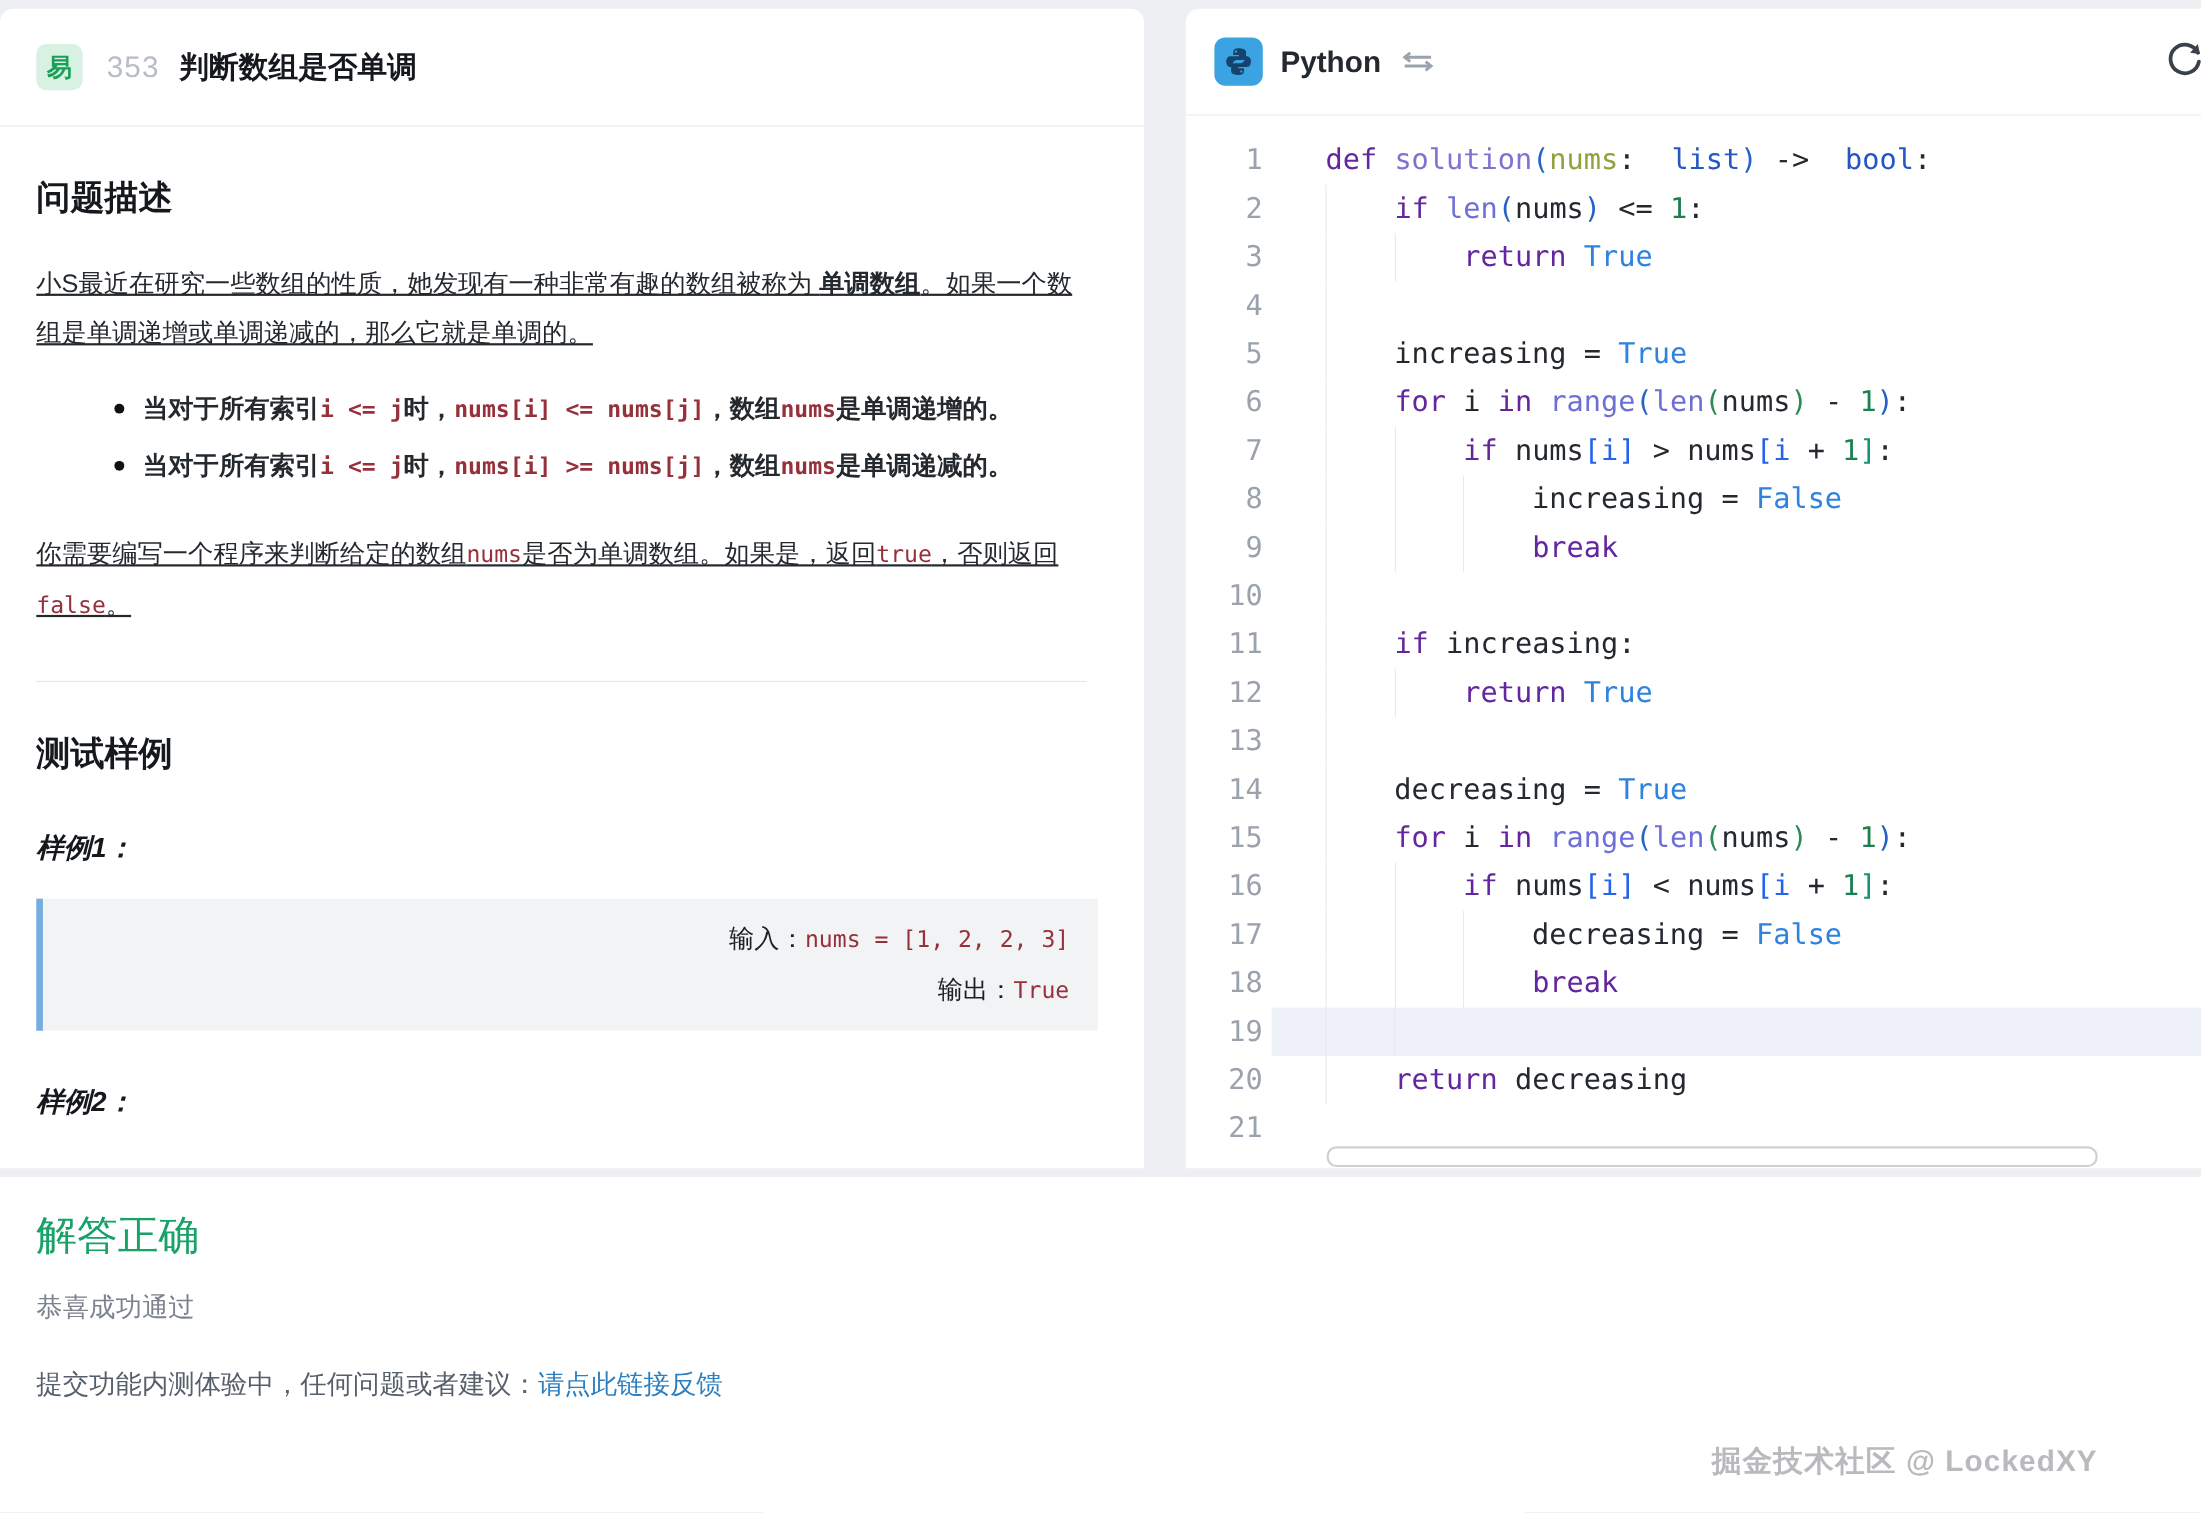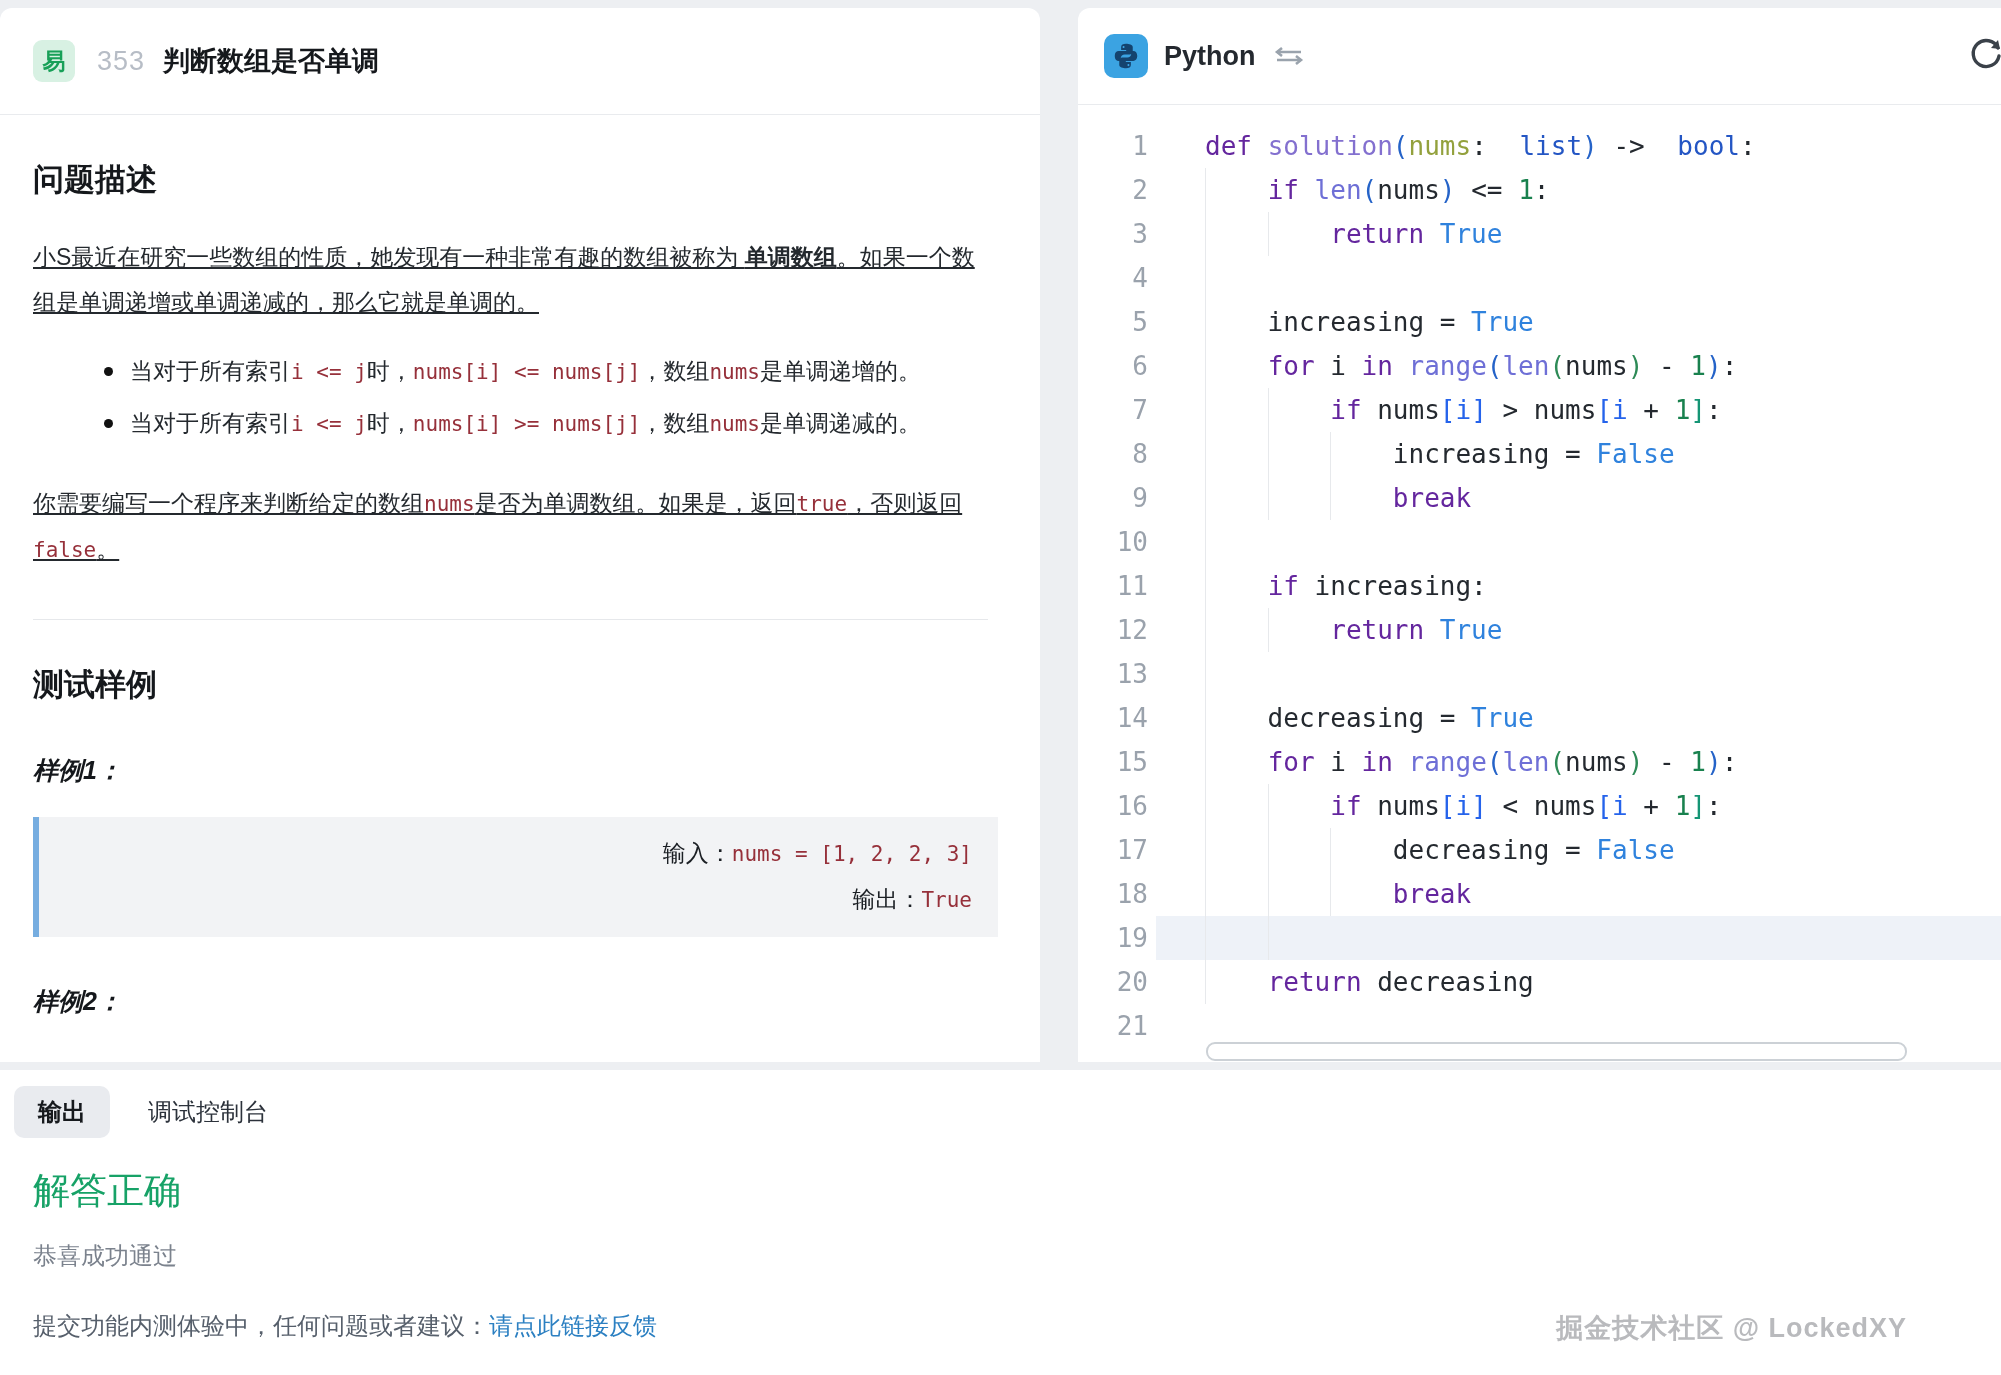--- a/index.html
+++ b/index.html
@@ -16,21 +16,21 @@
   .diff-badge{width:42px;height:42px;border-radius:9px;background:#d8f1e3;color:#18a058;
               font-size:23px;font-weight:bold;display:flex;align-items:center;justify-content:center;}
   .q-number{color:#b7bdc6;font-size:27px;margin-left:22px;letter-spacing:1px;}
   .q-title{color:#15181c;font-size:27px;font-weight:bold;margin-left:18px;}
   
   .lp-body{padding:0 42px 0 33px;}
   .section-h{font-size:31px;font-weight:bold;color:#15181c;margin:44px 0 0 0;}
   .para{font-size:23px;line-height:45px;margin:34px 0 0 0;max-width:960px;text-decoration:underline;}
   .para b{font-weight:bold;}
   .icode{font-family:"DejaVu Sans Mono",monospace;font-size:21px;color:#96303a;}
-  ul.blist{margin:24px 0 0 0;padding:0 0 0 97px;max-width:960px;}
+  ul.blist{margin:24px 0 0 0;padding:0 0 0 97px;max-width:960px;font-weight:bold;}
   ul.blist li{list-style:none;position:relative;font-size:23px;line-height:45px;margin:0 0 6px 0;}
   ul.blist li::before{content:"";position:absolute;left:-26px;top:18px;width:9px;height:9px;
                       border-radius:50%;background:#111;}
   .hr{border:none;border-top:1px solid #e6e8eb;margin:46px 0 0 0;max-width:955px;}
   .sample-label{font-size:25px;font-weight:bold;font-style:italic;color:#15181c;margin-top:48px;}
   .sample-box{margin-top:30px;background:#f2f3f5;border-left:6px solid #76ade0;
               padding:14px 26px;max-width:915px;}
   .sample-line{font-size:23px;line-height:45px;color:#1b1f24;text-align:right;}
   
   .rp-header{height:96px;display:flex;align-items:center;padding:0 0 0 26px;border-bottom:1px solid #e9ebee;}
@@ -234,24 +234,20 @@
         </div>
         <div class="cl">
           <span class="ln">21</span>
           <span class="ltext"></span>
         </div>
       </div>
     <div class="hscroll"></div>
   </div>
 
   <div class="bottom-panel">
-    <div class="tab-row">
-      <span class="tab active">输出</span>
-      <span class="tab">调试控制台</span>
-    </div>
     <div class="result-text">解答正确</div>
     <div class="result-sub">恭喜成功通过</div>
     <div class="footer-row">
       <span>提交功能内测体验中，任何问题或者建议：</span><span class="footer-link">请点此链接反馈</span>
     </div>
     <div class="watermark">掘金技术社区 @ LockedXY</div>
   </div>
 
 </div>
 

